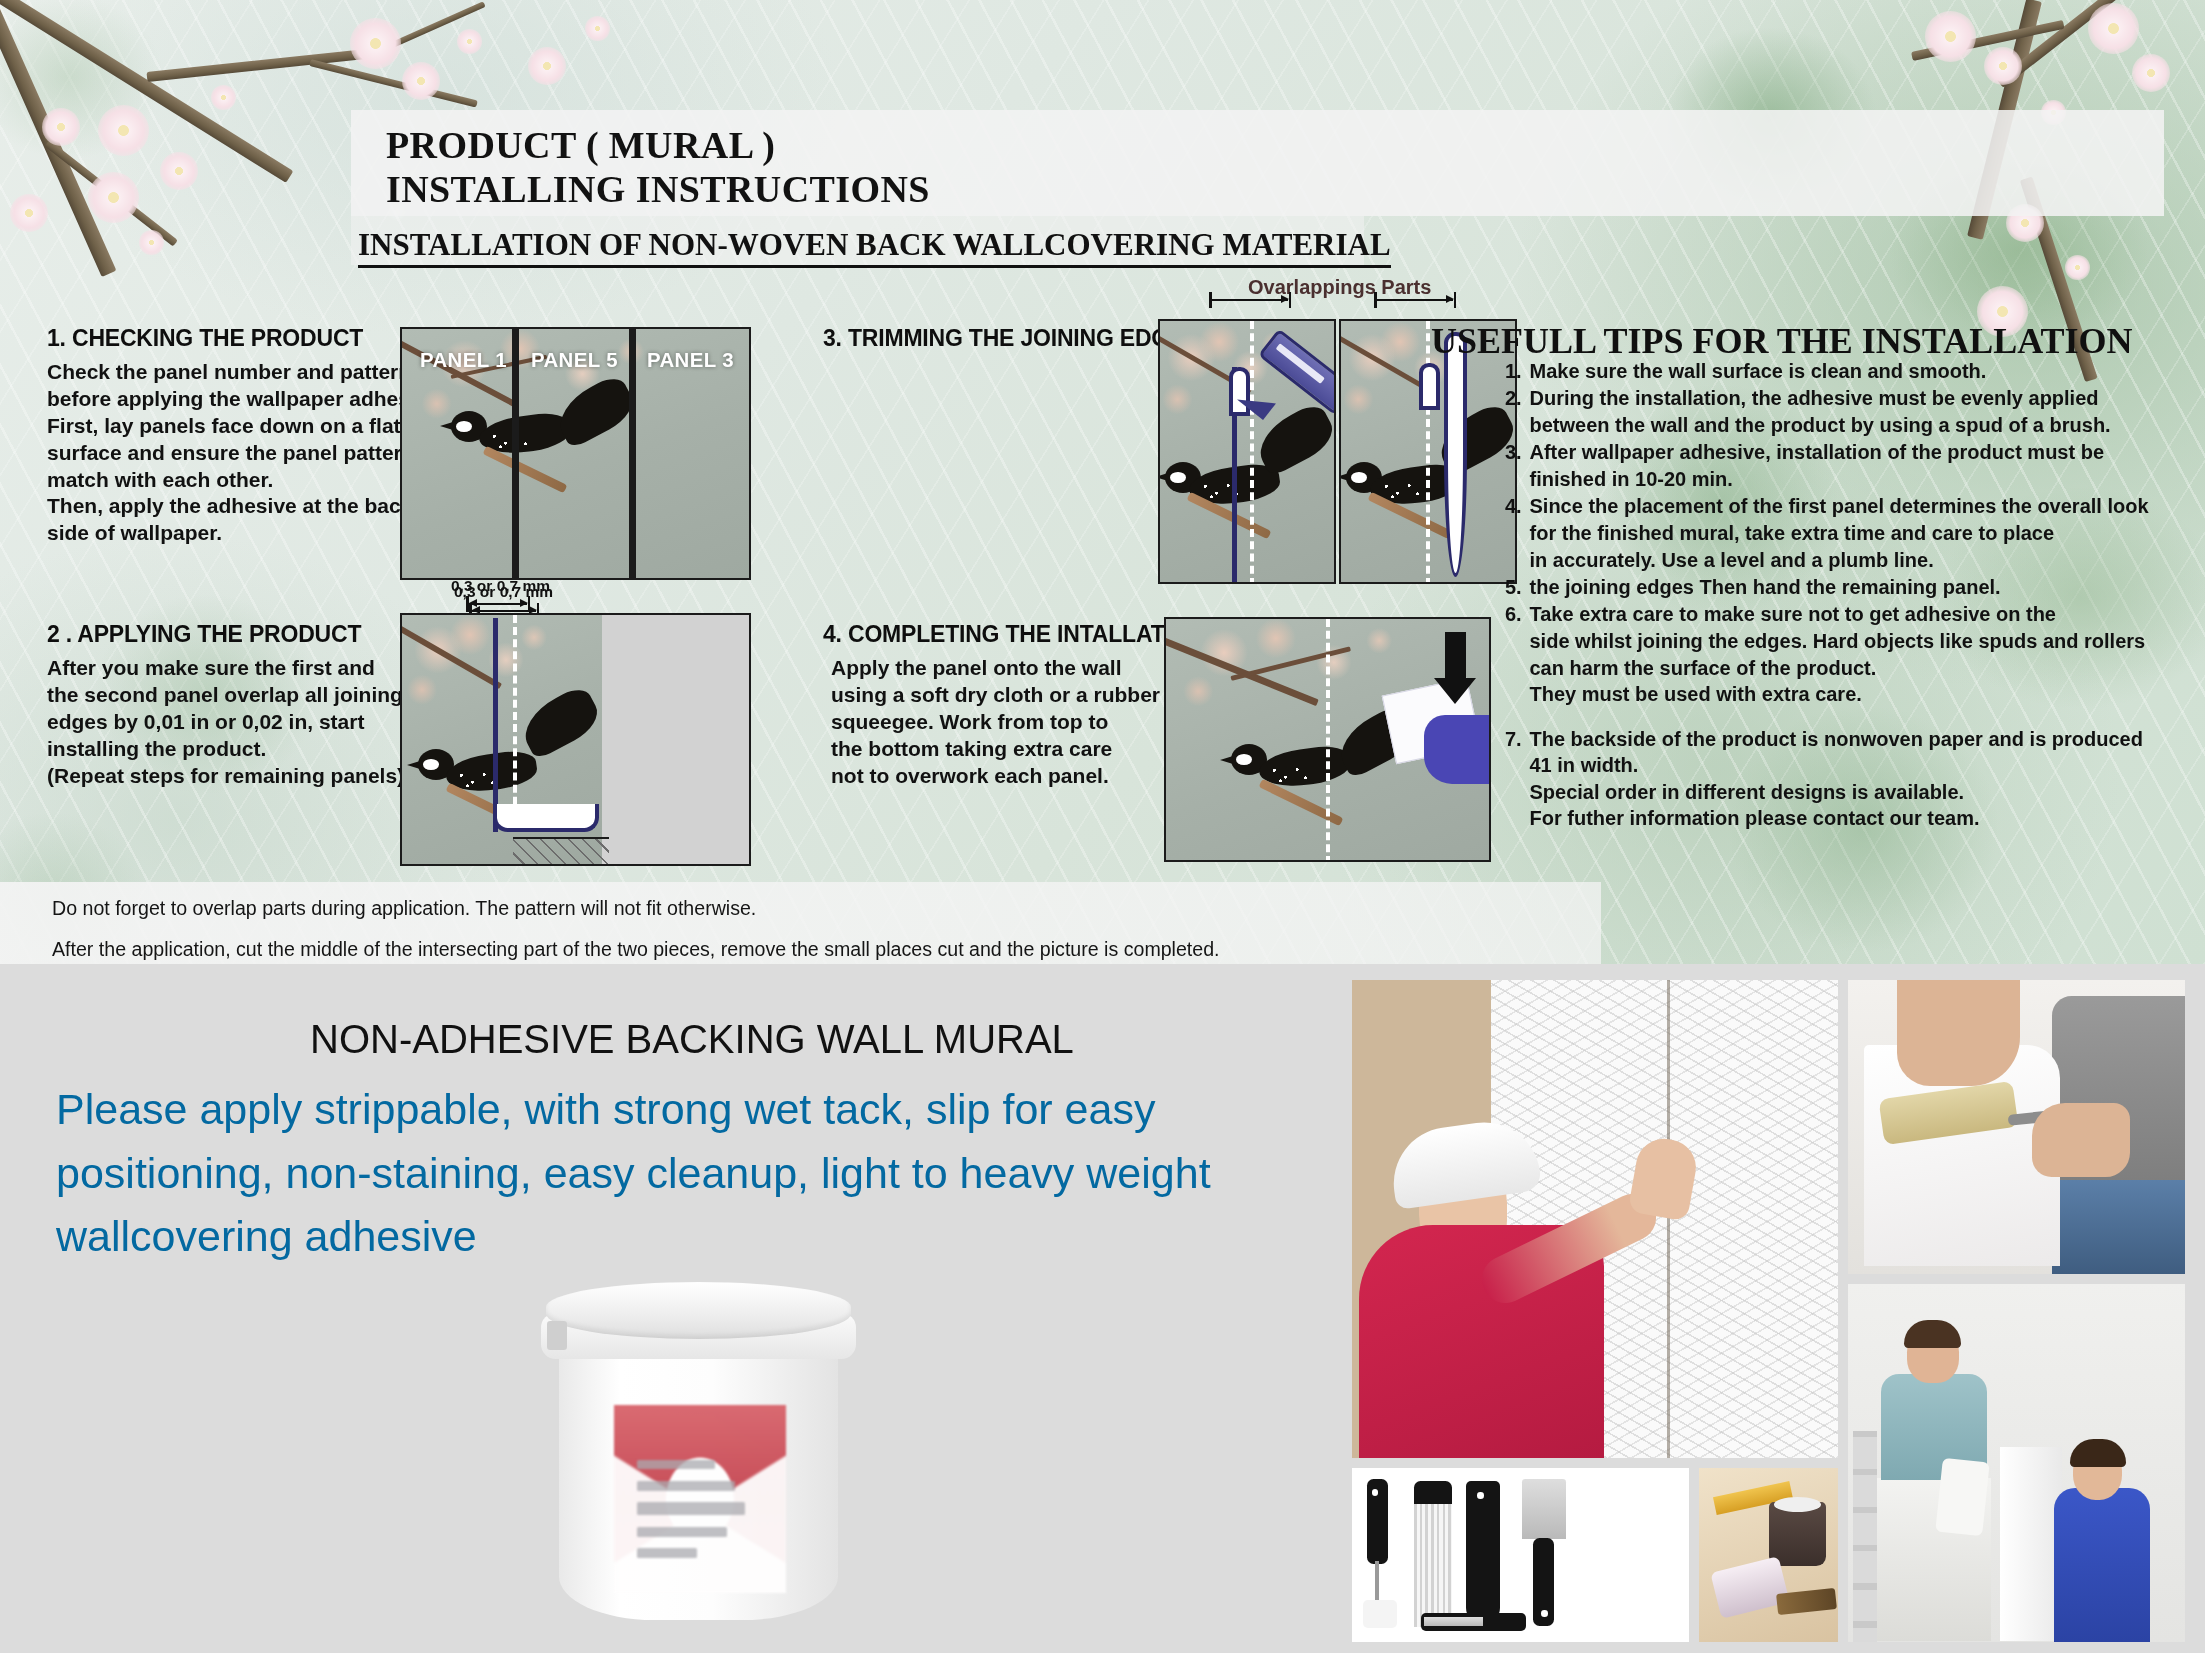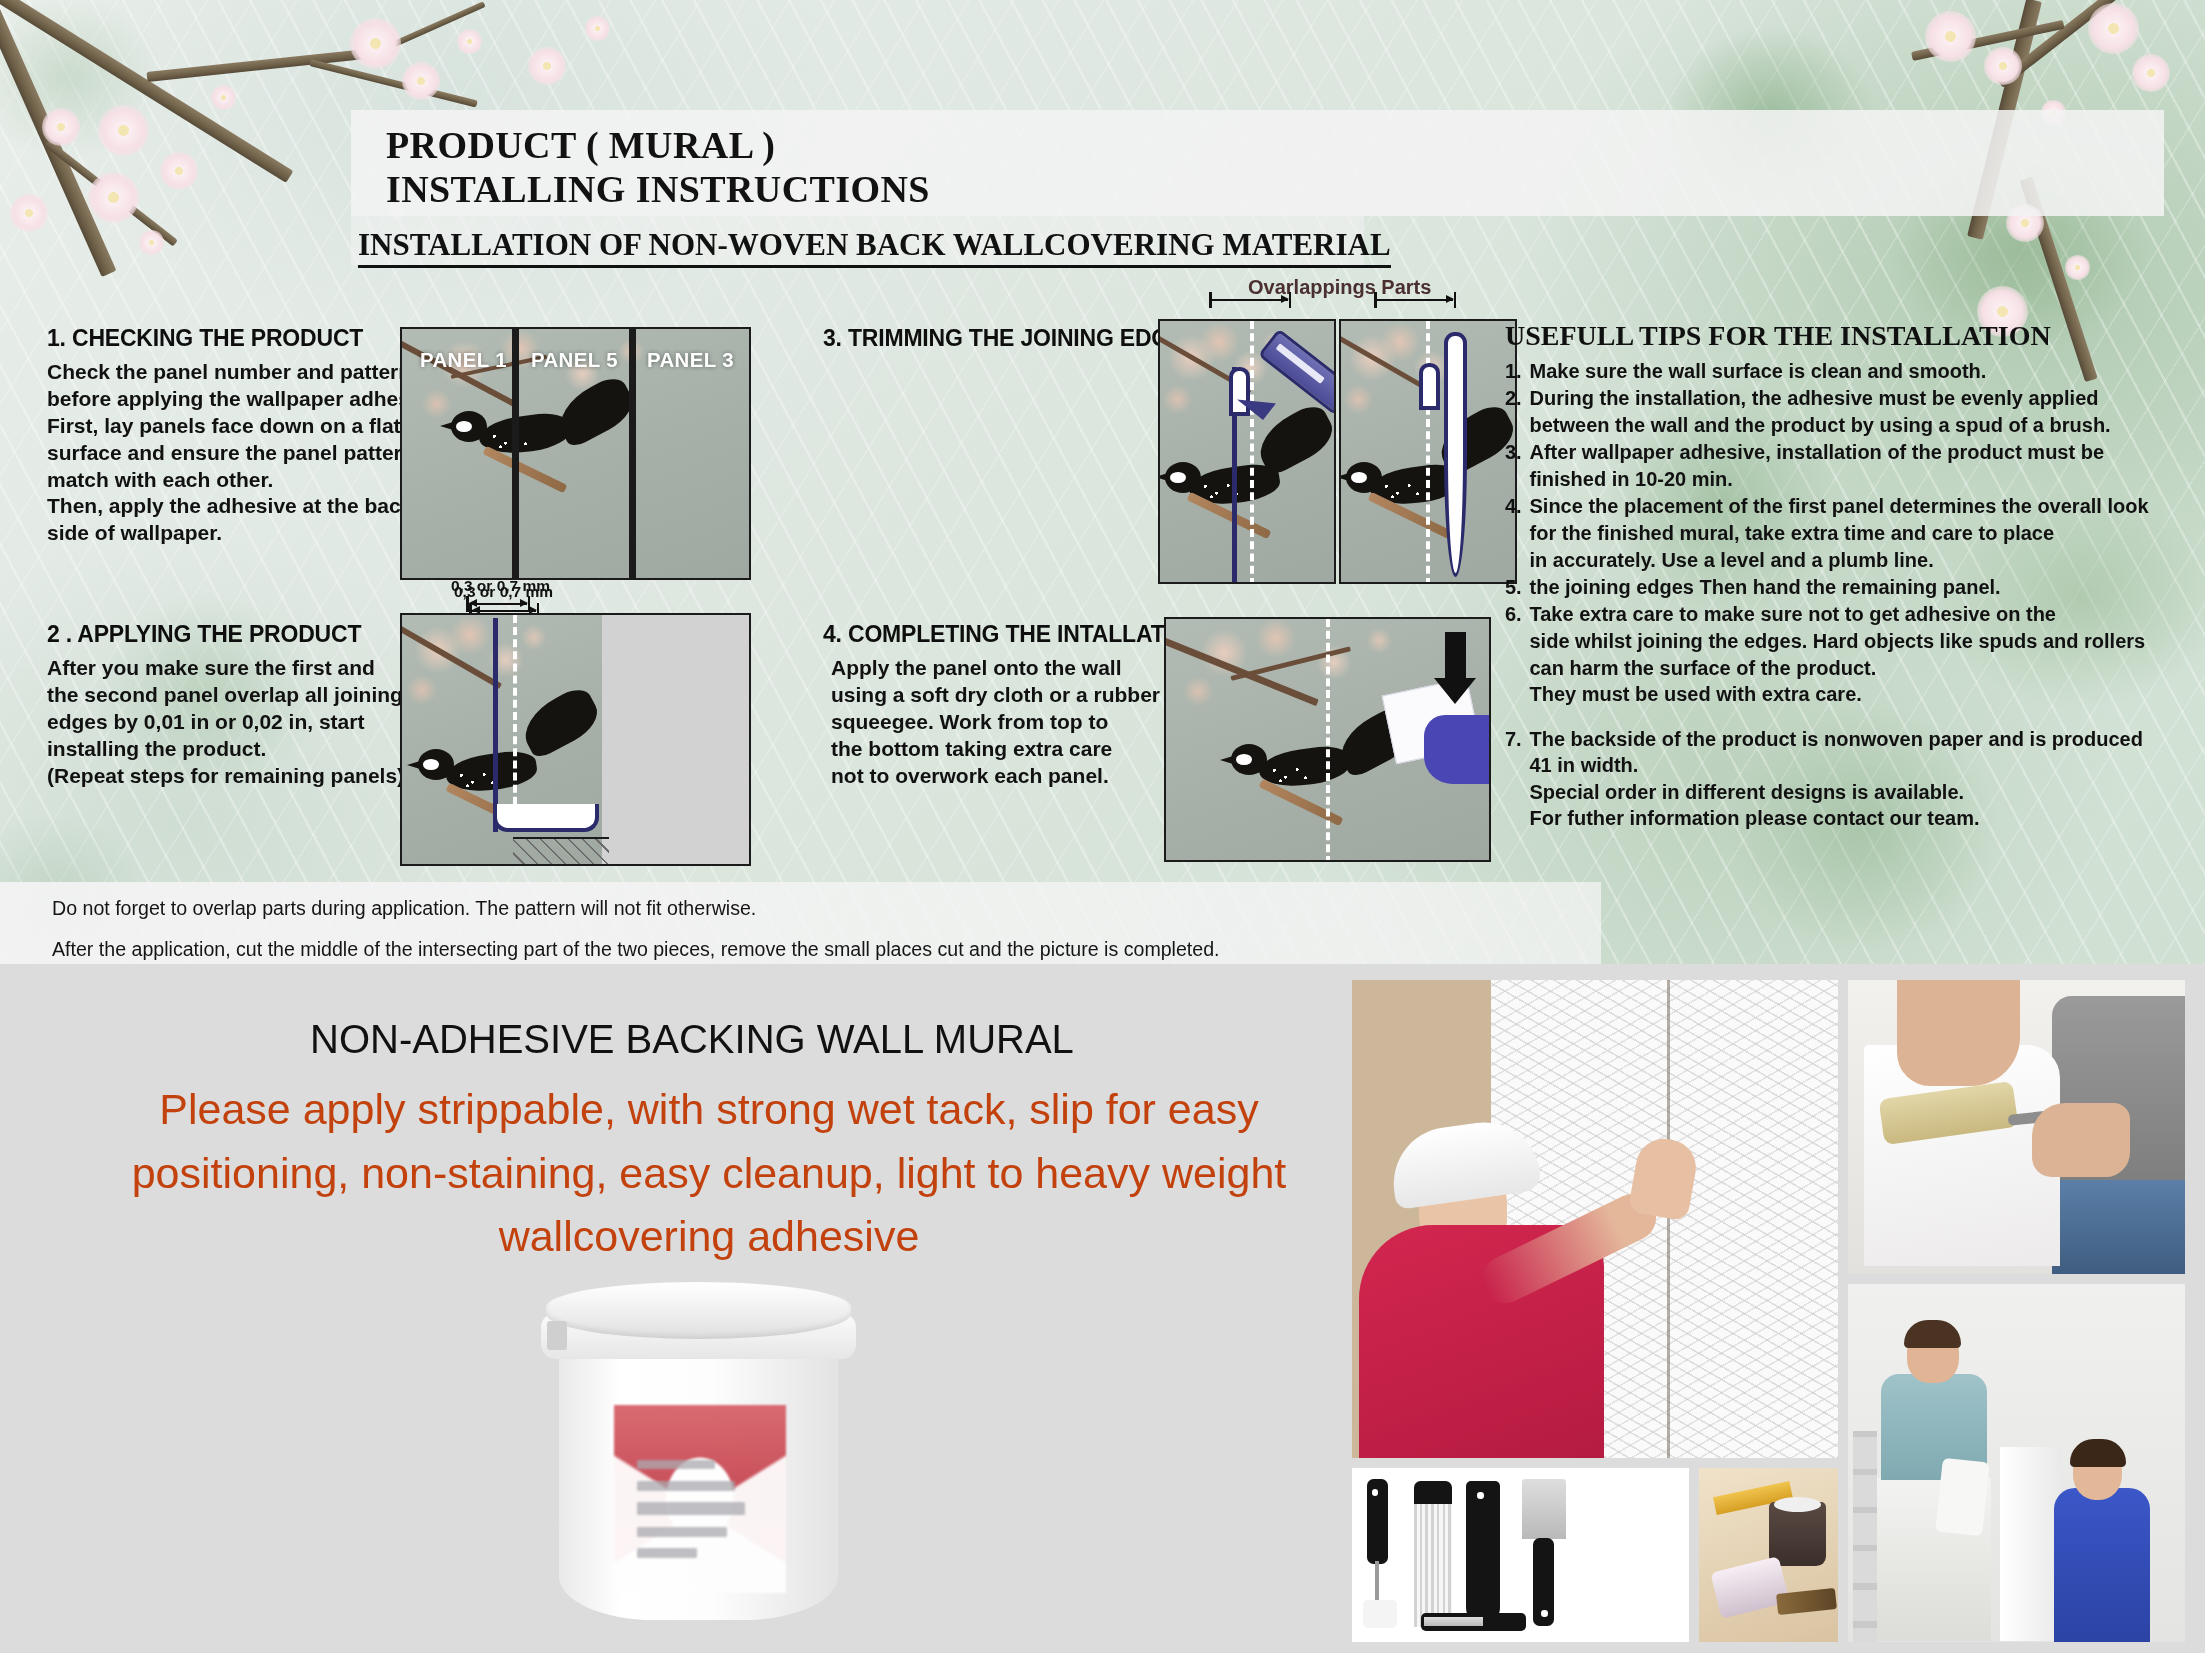--- a/index.html
+++ b/index.html
@@ -105,23 +105,23 @@
   }
   .step-body {
     position: absolute;
     font-size: 21px; line-height: 1.28; color: #111;
     font-weight: 600;
   }
   .step-body div { white-space: nowrap; }
 
   
   #tips-title {
-    position: absolute; left: 1505px; top: 320px;
+    position: absolute; left: 1431px; top: 320px;
     font-family: "Liberation Serif", serif; font-weight: 700;
-    font-size: 28px; color: #101010; white-space: nowrap;
+    font-size: 36px; color: #101010; white-space: nowrap;
   }
   #tips-list {
     position: absolute; left: 1505px; top: 358px; width: 637px;
   }
   .tip {
     display: flex; font-size: 20px; line-height: 1.33;
     color: #111; font-weight: 600; margin-bottom: 0.8px;
   }
   .tip .num { width: 24.5px; flex: 0 0 24.5px; }
   .tip .txt div { white-space: nowrap; }
@@ -282,22 +282,22 @@
   #bottom-panel {
     position: absolute; left: 0; top: 964px;
     width: 2205px; height: 690px;
     background: #dcdcdc;
   }
   #adhesive-title {
     position: absolute; left: 310px; top: 1017px;
     font-size: 40px; color: #111; white-space: nowrap; font-weight: 400;
   }
   #adhesive-copy {
-    position: absolute; left: 72px; top: 1078px; width: 1274px;
-    font-size: 43px; line-height: 1.48; color: #c2410c; font-weight: 400; text-align: center;
+    position: absolute; left: 56px; top: 1078px; width: 1274px;
+    font-size: 43px; line-height: 1.48; color: #0369a1; font-weight: 400;
   }
   #adhesive-copy div { white-space: nowrap; }
 
   
   #bucket { position: absolute; left: 539px; top: 1282px; width: 319px; height: 347px; }
   #bucket .lid {
     position: absolute; left: 6.5px; top: 0; width: 305px; height: 57px;
     background: linear-gradient(180deg,#ffffff,#ededed 60%,#dedede);
     border-radius: 50% / 44%;
     box-shadow: inset 0 -3.3px 4.9px rgba(0,0,0,0.07);

